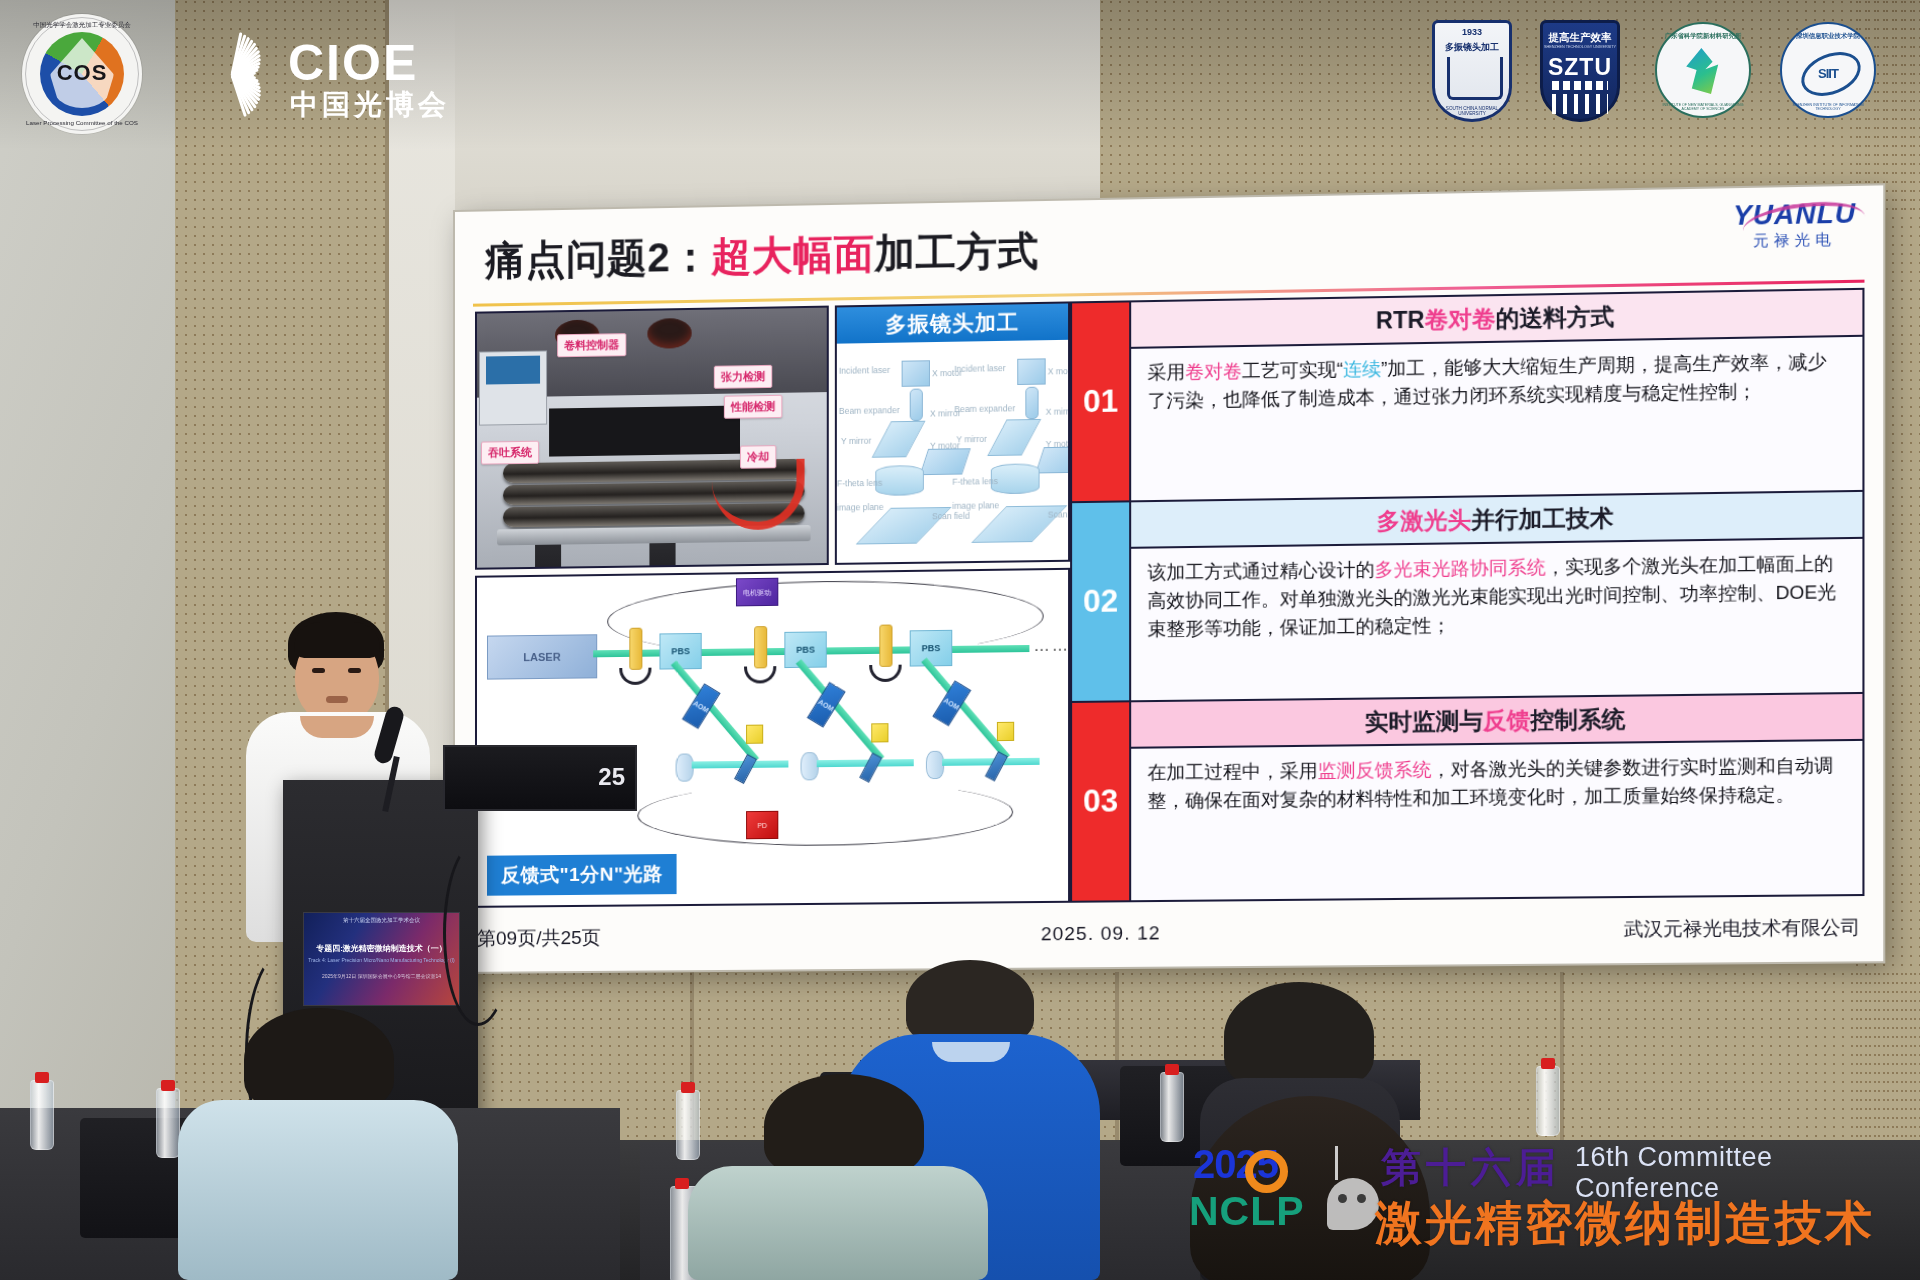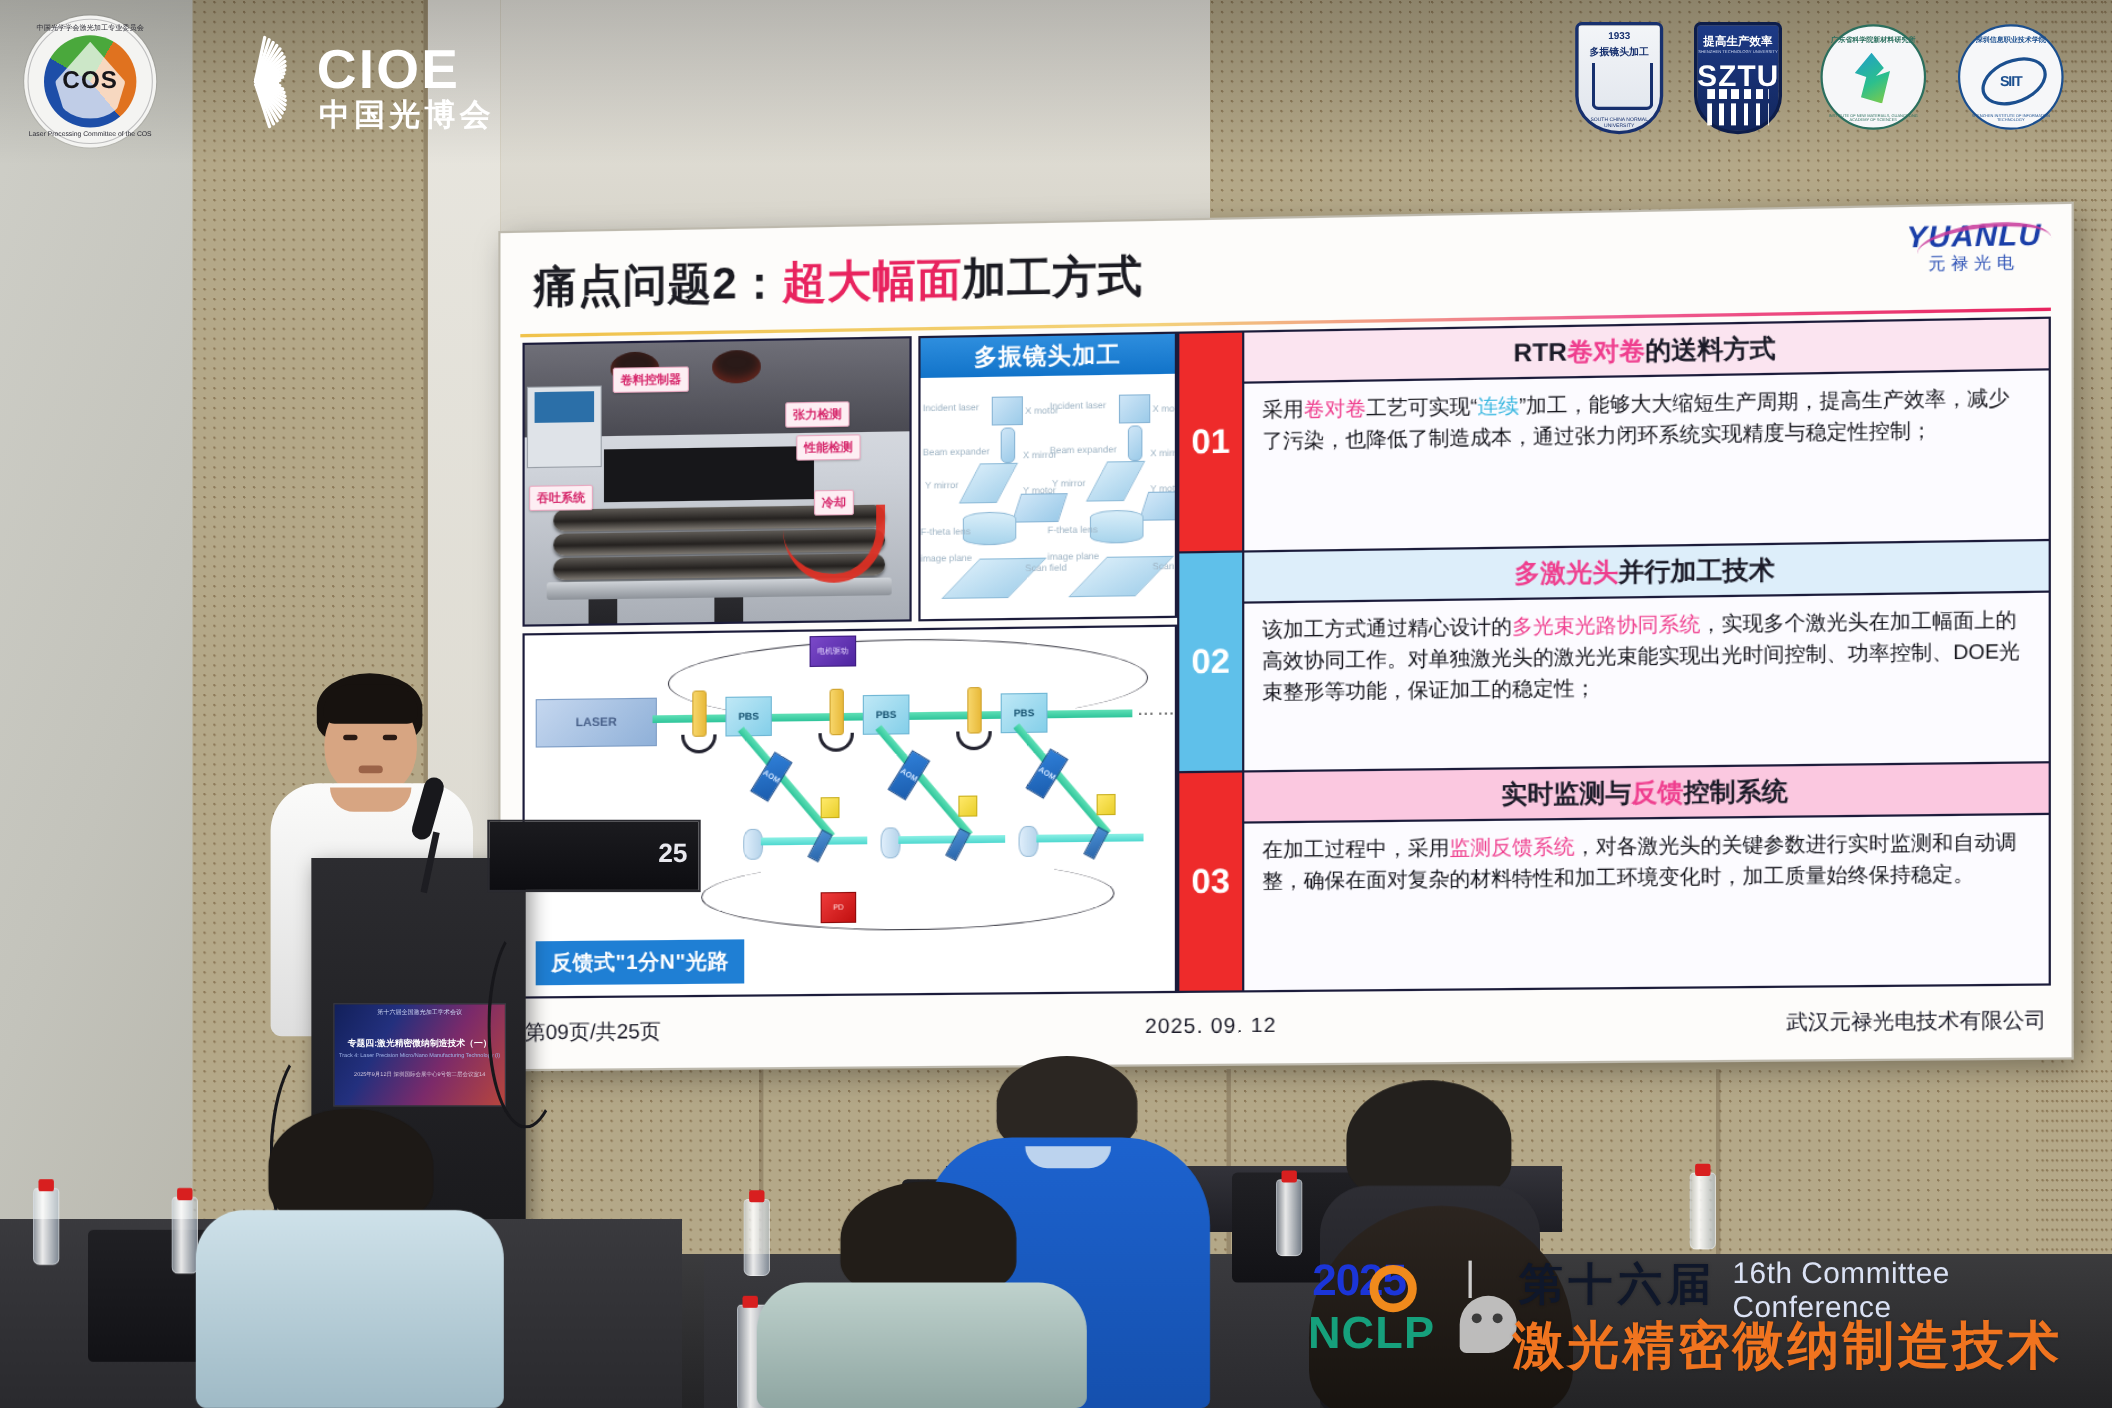--- a/index.html
+++ b/index.html
@@ -161,21 +161,21 @@
   .bottle:before{content:"";position:absolute;left:4px;top:-9px;width:14px;height:11px;background:#d81f1f;border-radius:2px;}
 
   
   .wm{position:absolute;left:1175px;top:1140px;width:745px;height:140px;pointer-events:none;}
   .wm-year{position:absolute;left:18px;top:2px;font-size:40px;font-weight:bold;color:#1b35d8;letter-spacing:-1px;}
   .wm-o{position:absolute;left:70px;top:10px;width:27px;height:27px;border-radius:50%;border:8px solid #f08a1c;}
   .wm-nclp{position:absolute;left:14px;top:48px;font-size:41px;font-weight:bold;color:#16a07c;letter-spacing:1px;}
   .wm-face{position:absolute;left:152px;top:38px;width:52px;height:52px;border-radius:50% 50% 50% 6px;background:rgba(225,225,225,.82);}
   .wm-eye{position:absolute;width:9px;height:9px;border-radius:50%;background:#3b3b3b;top:16px;}
   .wm-bar{position:absolute;left:160px;top:6px;width:3px;height:34px;background:rgba(235,235,235,.85);}
-  .wm-cn1{position:absolute;left:206px;top:0px;font-size:40px;font-weight:bold;color:#0f172a;letter-spacing:5px;text-shadow:0 0 3px rgba(0,0,0,.25);}
+  .wm-cn1{position:absolute;left:206px;top:0px;font-size:40px;font-weight:bold;color:#4c1d95;letter-spacing:5px;text-shadow:0 0 3px rgba(0,0,0,.25);}
   .wm-cn2{position:absolute;left:200px;top:52px;font-size:47px;font-weight:bold;color:#f0741f;letter-spacing:3px;text-shadow:0 0 3px rgba(0,0,0,.25);}
   .wm-en{position:absolute;left:400px;top:2px;font-size:27px;color:#dbe2f5;font-weight:500;letter-spacing:.5px;}
 
   
   .logo{position:absolute;}
   .cos{left:22px;top:14px;width:120px;height:120px;border-radius:50%;
     background:radial-gradient(circle at 50% 50%,#fff 0 40%,#f4f4f2 41% 100%);
     box-shadow:0 0 0 1px rgba(0,0,0,.08);}
   .cos-in{position:absolute;left:18px;top:18px;width:84px;height:84px;border-radius:50%;
     background:conic-gradient(from 200deg,#1d4ea8 0deg 100deg,#4aa83c 100deg 190deg,#e0721f 190deg 300deg,#1d4ea8 300deg 360deg);}
@@ -274,21 +274,21 @@
       <div class="lg-t" style="top:18px;font-size:9px;font-weight:bold;color:#17306e;">多振镜头加工</div>
       <div style="position:absolute;left:12px;top:34px;width:50px;height:40px;border:3px solid #17306e;border-top:none;border-radius:0 0 6px 6px;"></div>
       <div class="lg-t" style="bottom:3px;font-size:4.6px;color:#17306e;">SOUTH CHINA NORMAL UNIVERSITY</div>
     </div>
   </div>
 
   <div class="uni" style="left:1540px;">
     <div class="shield shield-dark">
       <div class="lg-t" style="top:8px;font-size:10.5px;font-weight:bold;color:#fff;">提高生产效率</div>
       <div class="lg-t" style="top:22px;font-size:3.8px;color:#cfd9f0;">SHENZHEN TECHNOLOGY UNIVERSITY</div>
-      <div class="lg-t" style="top:31px;font-size:27px;font-weight:bold;color:#fff;letter-spacing:1px;">SZTU</div>
+      <div class="lg-t" style="top:31px;font-size:23px;font-weight:bold;color:#fff;letter-spacing:1px;">SZTU</div>
       <div style="position:absolute;left:9px;top:58px;width:56px;height:9px;background:repeating-linear-gradient(90deg,#fff 0 7px,transparent 7px 11px);"></div>
       <div style="position:absolute;left:9px;top:71px;width:56px;height:20px;background:repeating-linear-gradient(90deg,#fff 0 4px,transparent 4px 11px);"></div>
     </div>
   </div>
 
   <div class="uni" style="left:1655px;top:22px;">
     <div class="circ">
       <div class="lg-t" style="top:8px;font-size:6.4px;font-weight:bold;color:#2b6f5e;">广东省科学院新材料研究所</div>
       <div style="position:absolute;left:26px;top:24px;width:40px;height:46px;
         background:linear-gradient(150deg,#1f9bd0,#2bbf8e 55%,#8fce3b);

